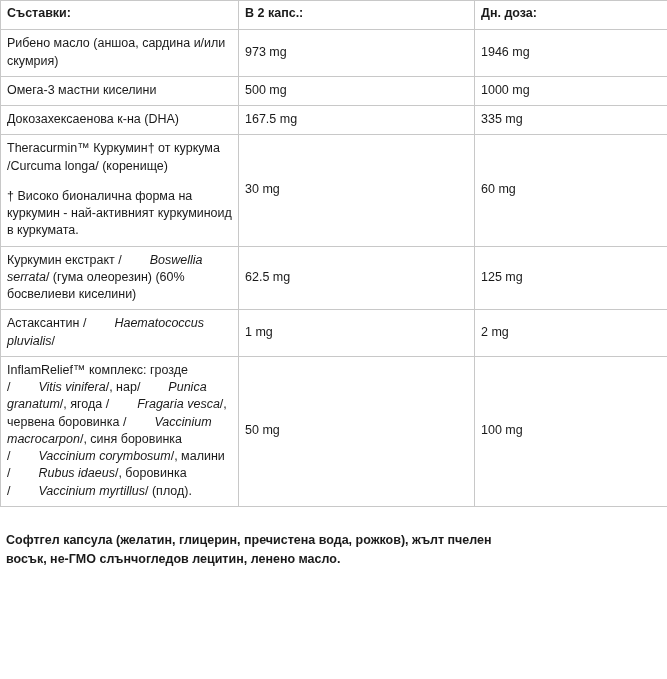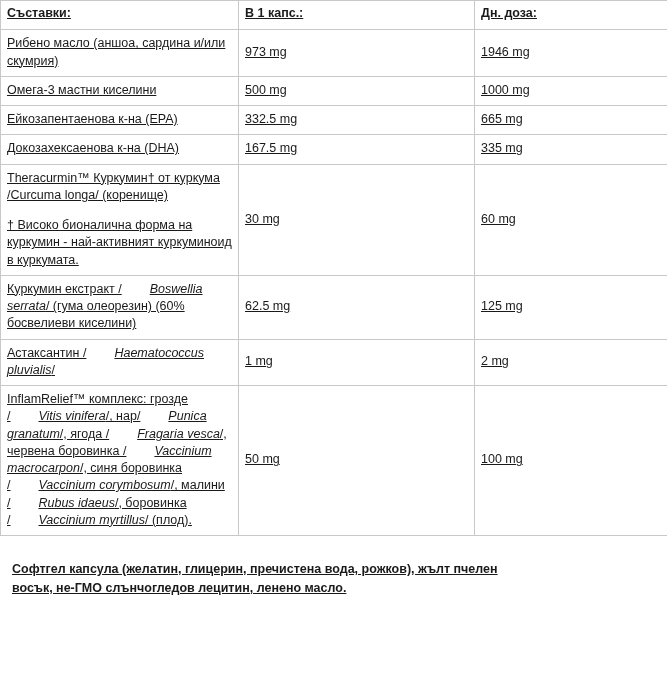--- a/index.html
+++ b/index.html
@@ -11,21 +11,20 @@
     width: 667px;
     height: 679px;
     font-family: "Liberation Sans", sans-serif;
     font-size: 12.5px;
     color: #1a1a1a;
     overflow: hidden;
   }
   .page {
     width: 532px;
     box-sizing: border-box;
-    text-decoration: underline;
   }
   table.ingredients {
     width: 667px;
     border-collapse: collapse;
     table-layout: fixed;
   }
   table.ingredients col.c1 { width: 238px; }
   table.ingredients col.c2 { width: 236px; }
   table.ingredients col.c3 { width: 193px; }
 
@@ -48,21 +47,21 @@
     vertical-align: middle;
   }
   table.ingredients tr.tall td.val {
     vertical-align: middle;
   }
   .it {
     font-style: italic;
     padding-left: 28px;
   }
   .footer {
-    padding: 0 12px;
+    padding: 0 6px;
   }
   .footer p {
     margin: 0;
     line-height: 1.5;
     font-size: 12.5px;
   }
   .softgel {
     margin-top: 24px !important;
     font-weight: bold;
   }
@@ -80,43 +79,38 @@
 
   <table class="ingredients">
     <colgroup>
       <col class="c1">
       <col class="c2">
       <col class="c3">
     </colgroup>
     <thead>
       <tr>
         <th>Съставки:</th>
-        <th>В 1 капс.:</th>
+        <th>В 2 капс.:</th>
         <th>Дн. доза:</th>
       </tr>
     </thead>
     <tbody>
 
       <tr>
         <td>Рибено масло (аншоа, сардина и/или скумрия)</td>
         <td class="val">973 mg</td>
         <td class="val">1946 mg</td>
       </tr>
 
       <tr>
         <td>Омега-3 мастни киселини</td>
         <td class="val">500 mg</td>
         <td class="val">1000 mg</td>
       </tr>
 
-      <tr>
-        <td>Ейкозапентаенова к-на (EPA)</td>
-        <td class="val">332.5 mg</td>
-        <td class="val">665 mg</td>
-      </tr>
 
       <tr>
         <td>Докозахексаенова к-на (DHA)</td>
         <td class="val">167.5 mg</td>
         <td class="val">335 mg</td>
       </tr>
 
       <tr class="tall">
         <td>
           <div>Theracurmin™ Куркумин† от куркума /Curcuma longa/ (коренище)</div>

